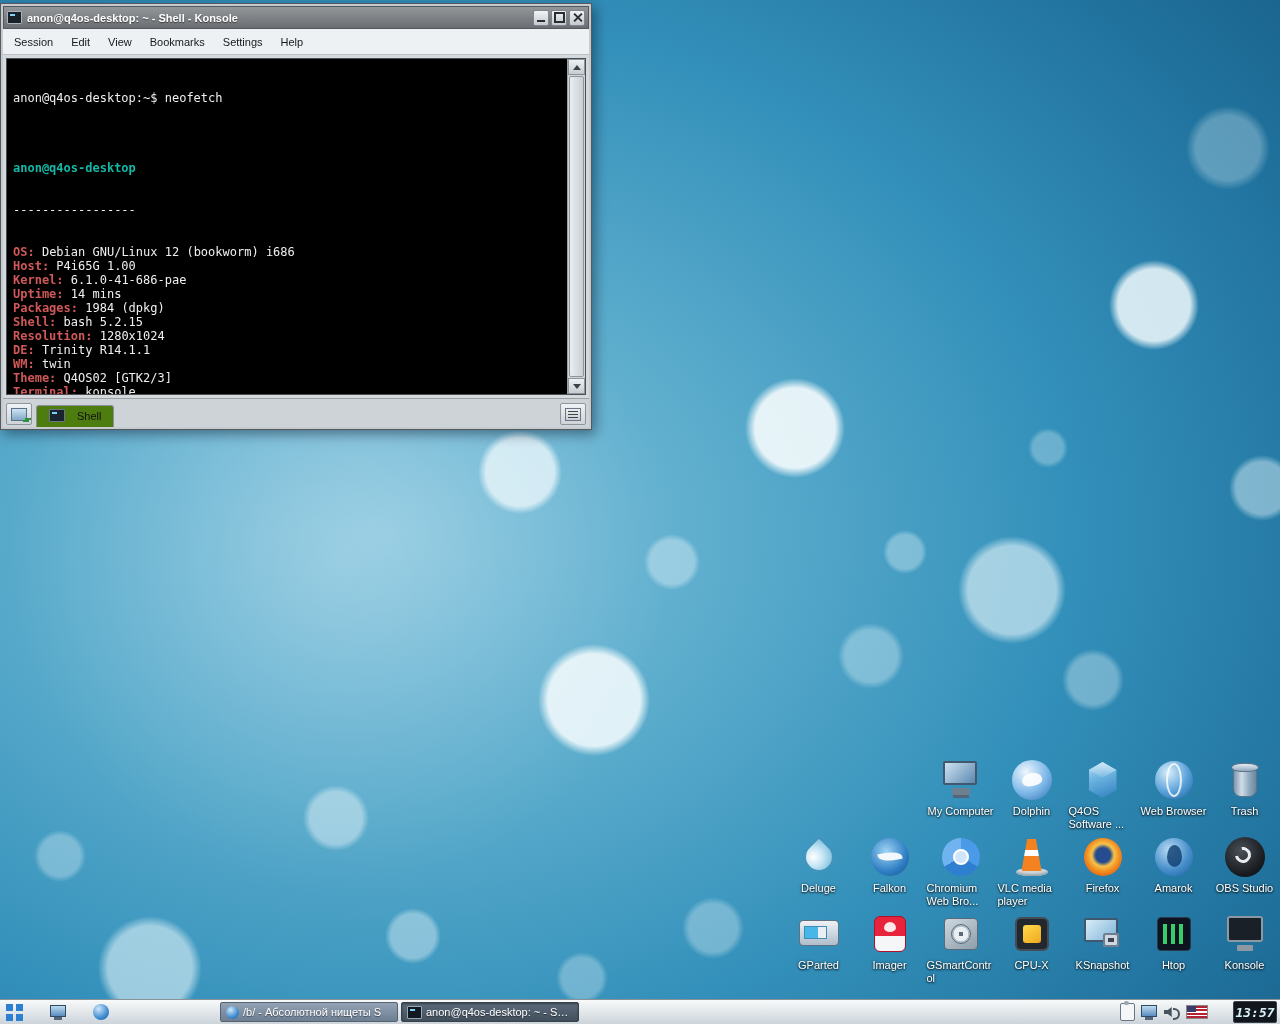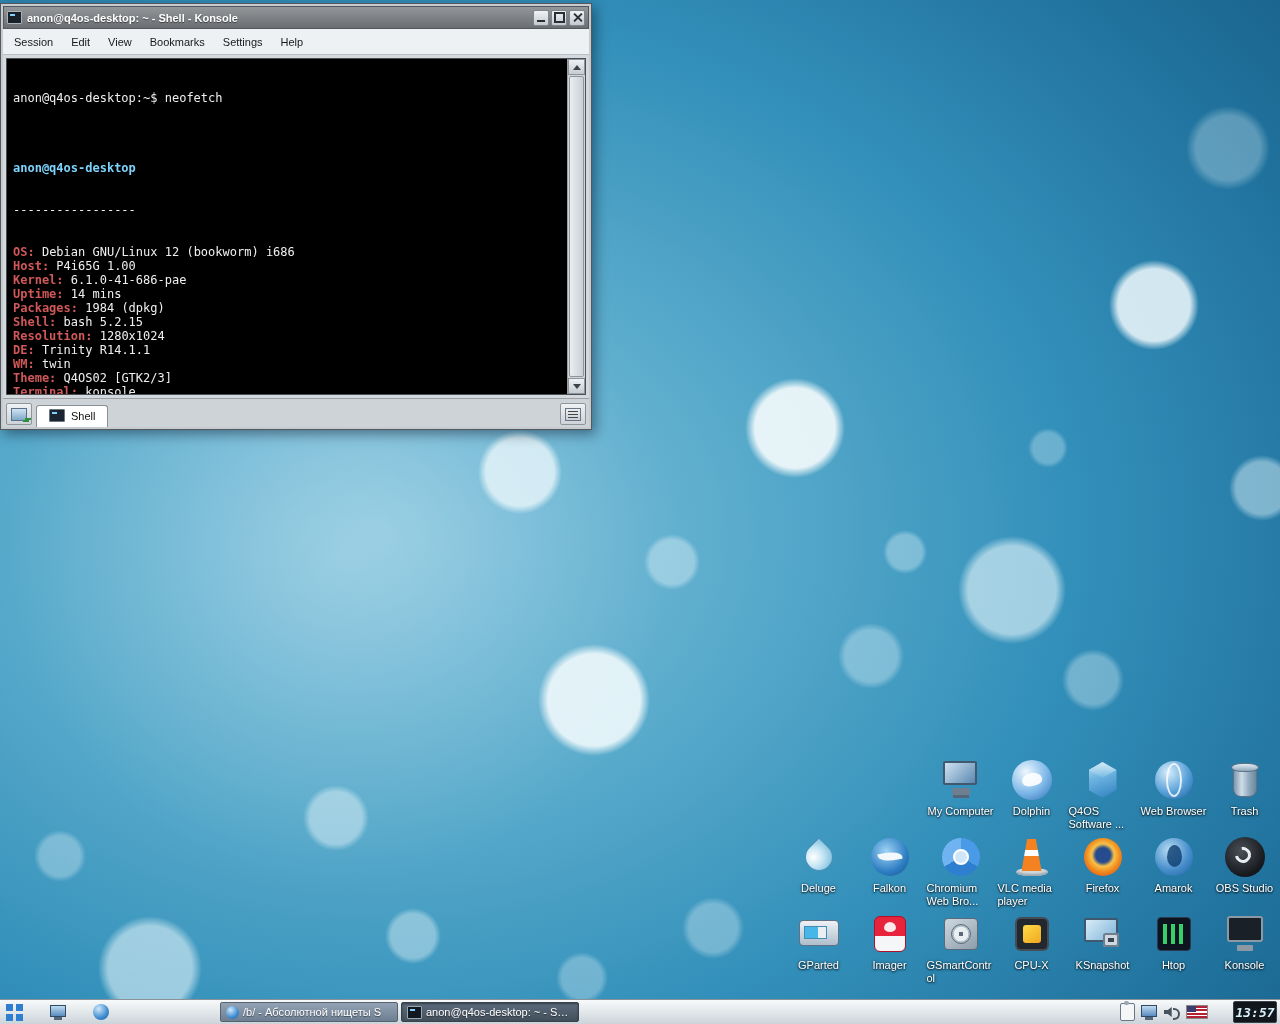--- a/index.html
+++ b/index.html
@@ -48,37 +48,37 @@
 
   .menubar{height:25px;display:flex;align-items:center;background:#eef1f4;border-bottom:1px solid #b9bfc5;padding:0 2px;}
   .menu-item{padding:3px 9px;font-size:11px;color:#16181a;cursor:default;}
 
   .client{flex:1;background:#d4d9dd;padding:3px;min-height:0;}
   .term-wrap{height:100%;display:flex;border:1px solid #4a4f54;box-sizing:border-box;background:#000;}
   .term{flex:1;background:#000;color:#efefef;font:12px/14px "DejaVu Sans Mono",monospace;padding:4px 6px;overflow:hidden;white-space:pre;}
   .t-line{height:14px;white-space:pre;}
   .nf-row{display:flex;}
   .nf-art{margin:0;width:212px;color:#c85050;font:inherit;white-space:pre;}
-  .nf-title{color:#7dd3fc;font-weight:bold;height:14px;}
+  .nf-title{color:#14b8a6;font-weight:bold;height:14px;}
   .nf-sep{height:14px;}
   .nf-line{height:14px;white-space:pre;}
   .nf-label{color:#d05858;font-weight:bold;}
 
   .sb{width:17px;background:#cfd4d8;border-left:1px solid #9aa0a6;display:flex;flex-direction:column;}
   .sb-btn{height:16px;background:linear-gradient(#eef1f4,#c6ccd2);border:1px solid #8e959c;box-sizing:border-box;
     display:flex;align-items:center;justify-content:center;}
   .arr-up{width:0;height:0;border-left:4px solid transparent;border-right:4px solid transparent;border-bottom:5px solid #3a4248;}
   .arr-down{width:0;height:0;border-left:4px solid transparent;border-right:4px solid transparent;border-top:5px solid #3a4248;}
   .sb-thumb{flex:1;background:linear-gradient(90deg,#eaeef1,#c9cfd5);border:1px solid #8e959c;border-radius:2px;margin:1px 1px;}
 
   .tabbar{height:28px;display:flex;align-items:flex-end;background:#ced3d8;border-top:1px solid #9aa0a6;padding:0 3px;gap:4px;}
   .tab-sq{width:26px;height:22px;margin-bottom:2px;background:linear-gradient(#f0f2f4,#cdd3d8);border:1px solid #8e959c;border-radius:2px;
     display:flex;align-items:center;justify-content:center;box-sizing:border-box;}
   .tab-sq.right{margin-left:auto;}
-  .tab{display:flex;align-items:center;gap:6px;background:#ffffff;border:1px solid #8a9096;border-bottom:none;
+  .tab{display:flex;align-items:center;gap:12px;background:#4d7c0f;border:1px solid #8a9096;border-bottom:none;
     border-radius:3px 3px 0 0;padding:3px 12px 5px;font-size:11px;color:#111;}
   .mi-term{width:14px;height:11px;background:#1a2430;border:1px solid #6a7684;border-radius:1px;position:relative;}
   .mi-term::after{content:"";position:absolute;left:2px;top:2px;width:5px;height:2px;background:#7fd0ff;}
   .mi-newtab{width:14px;height:11px;background:linear-gradient(#cfe4f2,#7fa8c8);border:1px solid #5a7088;position:relative;}
   .mi-newtab::after{content:"";position:absolute;right:-3px;bottom:-2px;width:6px;height:2px;background:#2f8f3f;box-shadow:2px -2px 0 -0px #2f8f3f;}
   .mi-list{width:14px;height:11px;background:linear-gradient(#eaeef1,#c9cfd5);border:1px solid #6a7684;position:relative;}
   .mi-list::after{content:"";position:absolute;left:2px;top:2px;right:2px;height:1px;background:#444;box-shadow:0 3px 0 #444,0 6px 0 #444;}
 
   
   .desk-icons{position:absolute;top:758px;right:0;width:500px;}

